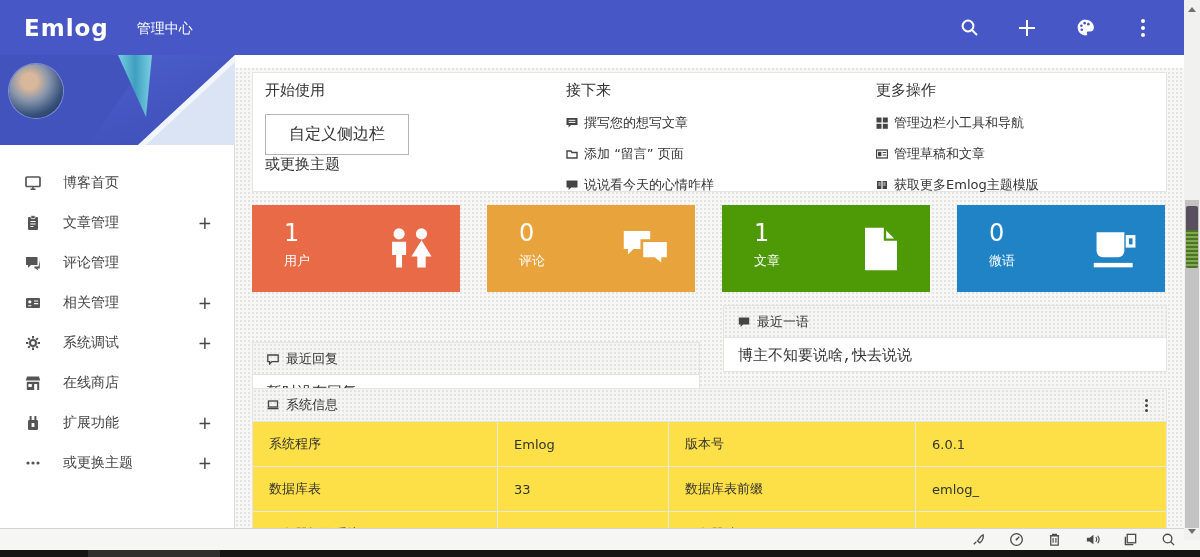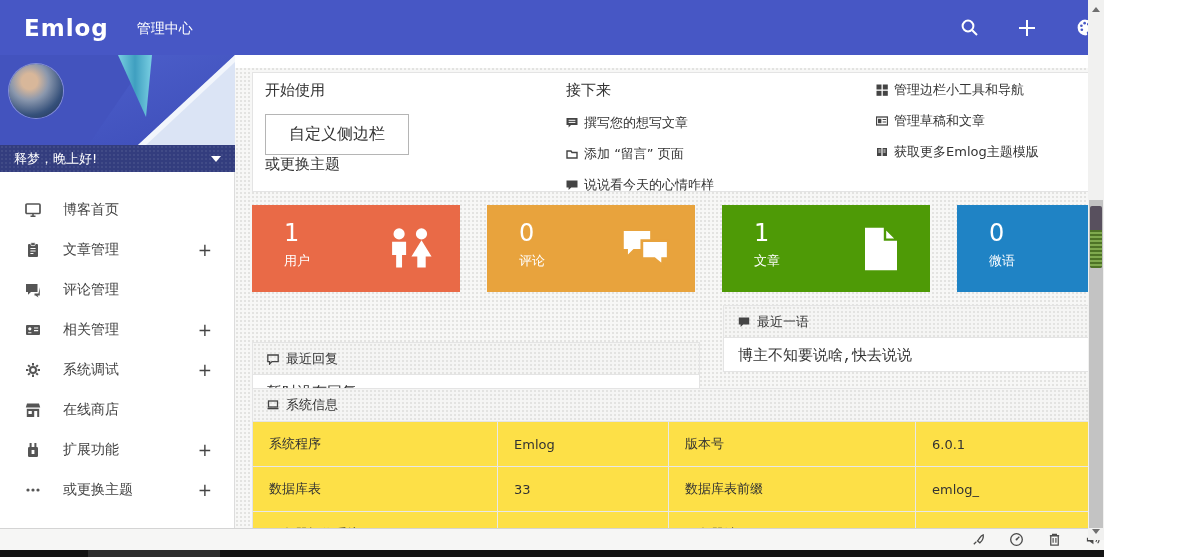--- a/index.html
+++ b/index.html
@@ -1,17 +1,17 @@
 <!DOCTYPE html>
 <html><head>
 <meta charset="utf-8">
 <style>
   * { margin:0; padding:0; box-sizing:border-box; }
   html,body { width:1200px; height:557px; overflow:hidden; font-family:"DejaVu Sans","Liberation Sans",sans-serif; background:#fff; }
-  .stage { position:relative; width:1104px; height:557px; overflow:hidden; }
+  .stage { position:relative; width:1200px; height:557px; overflow:hidden; }
 
   
   .topbar { position:absolute; left:0; top:0; width:1200px; height:55px; background:#4757c5; display:flex; align-items:center; padding:0 46px 0 24px; }
   .logo { color:#fff; font-size:23px; font-weight:bold; letter-spacing:1px; }
   .logo-sub { color:#fff; font-size:14px; margin-left:28px; margin-top:3px; }
   .topbar-icons { margin-left:auto; display:flex; align-items:center; gap:36px; }
   .tb-icon { width:22px; height:22px; display:flex; align-items:center; justify-content:center; cursor:pointer; }
   .kebab { display:flex; flex-direction:column; gap:3px; }
   .kebab i { width:4px; height:4px; border-radius:50%; background:#fff; }
 
@@ -148,24 +148,20 @@
           </linearGradient>
         </defs>
         <rect width="235" height="90" fill="url(#bgg)"></rect>
         <polygon points="0,0 150,0 88,90 0,90" fill="#4353be"></polygon>
         <polygon points="118,0 152,0 146,62" fill="url(#cyn)"></polygon>
         <polygon points="235,0 138,90 235,90" fill="#dbe4f5"></polygon>
         <polygon points="235,0 138,90 146,90 235,7" fill="#ffffff" opacity="0.65"></polygon>
       </svg>
       <div class="avatar"></div>
     </div>
-    <div class="greet-bar" style="background-color: rgb(51, 61, 126);">
-      <span class="greet-text">释梦，晚上好!</span>
-      <span class="greet-caret"></span>
-    </div>
 
     <div class="menu">
       <div class="menu-item">
         <span class="mi-icon">
           <svg width="16" height="16" viewBox="0 0 16 16">
               <rect x="1" y="2" width="14" height="9.5" rx="1" fill="none" stroke="#555" stroke-width="1.7"></rect>
               <path d="M5.5 14.3h5M8 11.8v2.5" stroke="#555" stroke-width="1.6"></path>
             </svg>
         </span>
         <span class="mi-label">博客首页</span>
@@ -283,20 +279,21 @@
         <a href="#" class="wlink">
           <span class="wicon">
             <svg width="12" height="12" viewBox="0 0 12 12">
                 <path d="M0.5 1.5h11v7H5.2l-2.6 2.6V8.5H0.5z" fill="#444"></path>
               </svg>
           </span>
           <span>说说看今天的心情咋样</span>
         </a>
       </div>
       <div class="wcol wcol3">
+        <h3>更多操作</h3>
         <a href="#" class="wlink">
           <span class="wicon">
             <svg width="12" height="12" viewBox="0 0 12 12">
                 <rect x="0.5" y="0.5" width="5" height="5" fill="#444"></rect>
                 <rect x="6.8" y="0.5" width="5" height="5" fill="#444"></rect>
                 <rect x="0.5" y="6.8" width="5" height="5" fill="#444"></rect>
                 <rect x="6.8" y="6.8" width="5" height="5" fill="#444"></rect>
               </svg>
           </span>
           <span>管理边栏小工具和导航</span>

